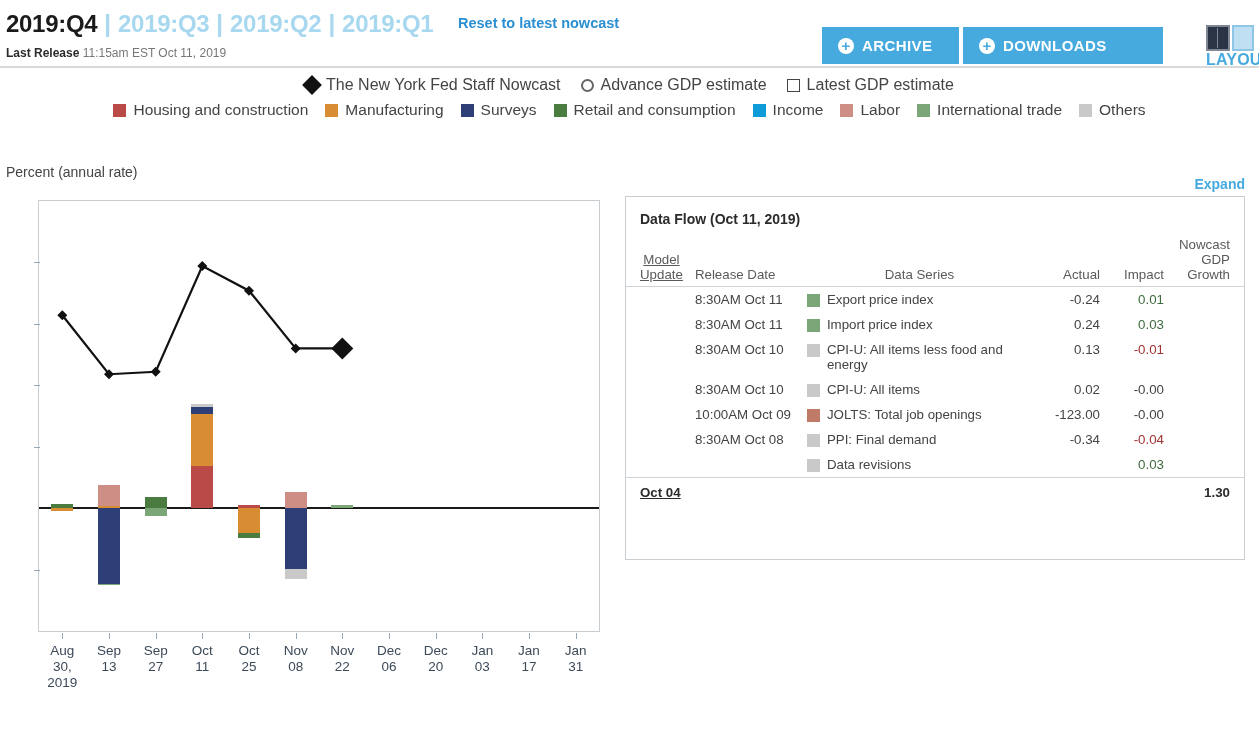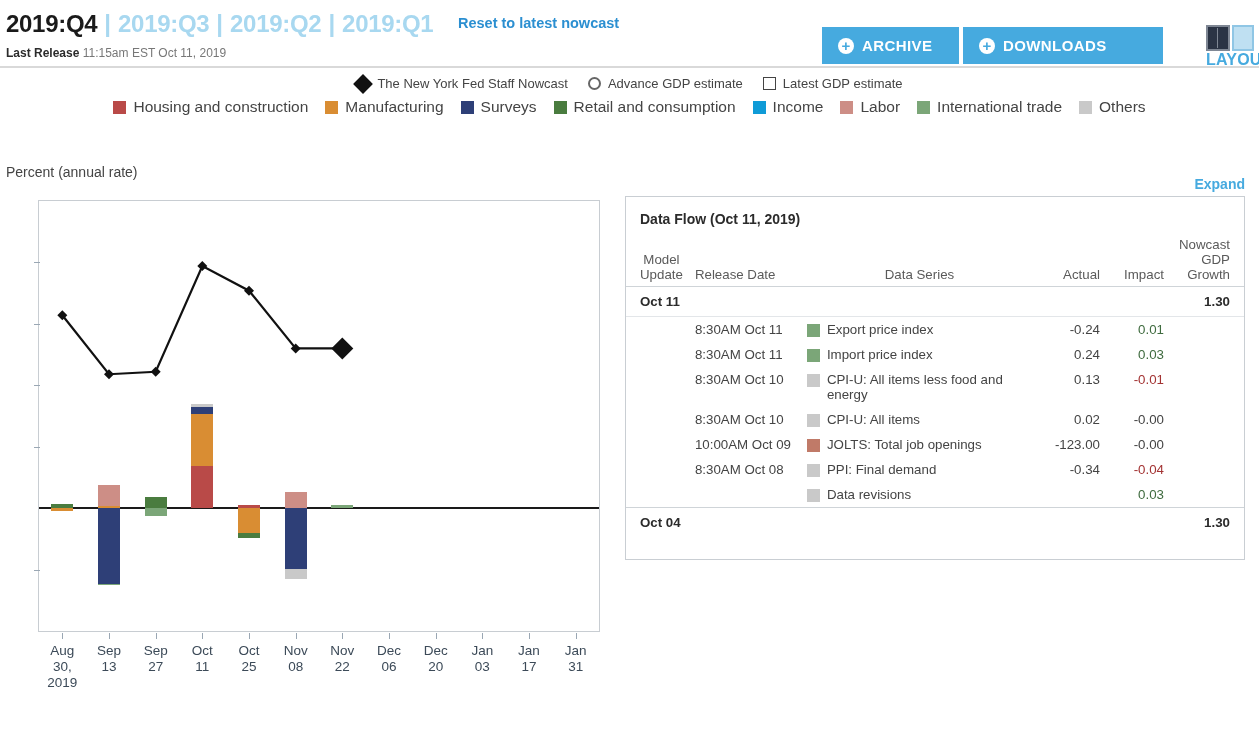--- a/index.html
+++ b/index.html
@@ -45,21 +45,21 @@
   #layout-btn { position:absolute; left:1206px; top:25px; width:48px; cursor:pointer; }
   #layout-btn .panes { display:flex; gap:2px; height:26px; }
   .pane-dark { background:#2b3445; border:2px solid #7f8794; flex:1; display:flex; gap:1px; padding:1px;}
   .pane-dark i { background:#2b3445; flex:1; display:block; border-right:1px solid #7f8794;}
   .pane-light { background:#bfe0f2; border:2px solid #8fc6e5; flex:1; }
   #layout-btn .lbl { color:#46aadf; font-size:16px; font-weight:bold; text-align:right; letter-spacing:.2px; }
 
   
   #legend { padding-top:8px; }
   .legend-row { display:flex; justify-content:center; align-items:center; }
-  #legend-row-1 { gap:20px; font-size:13px; color:#444; }
+  #legend-row-1 { gap:20px; font-size:16px; color:#444; }
   #legend-row-2 { gap:17px; font-size:15.5px; color:#444; margin-top:7px; }
   .lg-item { display:flex; align-items:center; gap:7px; cursor:pointer; }
   .sw { width:13px; height:13px; flex:none; }
   .mk-diamond { width:14px; height:14px; background:#111; transform:rotate(45deg); flex:none; }
   .mk-circle { width:13px; height:13px; border:2.5px solid #666; border-radius:50%; flex:none; }
   .mk-square { width:13px; height:13px; border:1.6px solid #444; flex:none; }
 
   
   #axis-title { position:absolute; left:6px; top:164px; font-size:14px; color:#444; }
   #expand-link { position:absolute; right:14px; top:176px; color:#46aadf; font-size:14px; font-weight:bold; cursor:pointer; }
@@ -85,21 +85,21 @@
     position:absolute; left:625px; top:196px; width:620px; height:364px;
     border:1px solid #c9ced3; background:#fff;
   }
   #panel-title { padding:14px 0 0 14px; font-size:14px; font-weight:bold; color:#2b2b2b; }
   table.df { width:100%; border-collapse:collapse; font-size:13.3px; color:#444; margin-top:10px; }
   table.df th {
     font-weight:normal; color:#5a5a5a; vertical-align:bottom;
     padding:0 6px 4px 6px; border-bottom:1px solid #cfd4d8;
   }
   table.df td { padding:5px 6px; vertical-align:top; }
-  .c-model { width:62px; padding-left:14px !important; }
+  .c-model { width:62px; padding-left:14px !important;text-decoration:underline; }
   .c-release { width:112px; }
   .c-series { }
   .c-actual { width:68px; text-align:right; }
   .c-impact { width:64px; text-align:right; }
   .c-growth { width:74px; text-align:right; padding-right:14px !important; }
   tr.group-row td { font-weight:bold; color:#2b2b2b; border-bottom:1px solid #e3e6e9; padding-top:7px; padding-bottom:7px;}
   tr.group-row.last td { border-bottom:none; border-top:1px solid #cfd4d8; }
   .series-cell { display:flex; align-items:flex-start; gap:7px; }
   .series-cell .sw { margin-top:2px; }
   .pos { color:#3f6b3f; }
@@ -341,28 +341,20 @@
         <th class="c-actual">Actual</th>
         <th class="c-impact">Impact</th>
         <th class="c-growth">
           <div>Nowcast</div>
           <div>GDP</div>
           <div>Growth</div>
         </th>
       </tr>
     </thead>
     <tbody id="df-body">
-        <tr class="group-row">
-          <td class="c-model">Oct 11</td>
-          <td class="c-release"></td>
-          <td class="c-series"></td>
-          <td class="c-actual"></td>
-          <td class="c-impact"></td>
-          <td class="c-growth">1.30</td>
-        </tr>
         <tr>
           <td class="c-model"></td>
           <td class="c-release">8:30AM Oct 11</td>
           <td class="c-series">
             <div class="series-cell">
               <span class="sw" style="background: rgb(123, 166, 120);"></span>
               <span>Export price index</span>
             </div>
           </td>
           <td class="c-actual num">-0.24</td>

